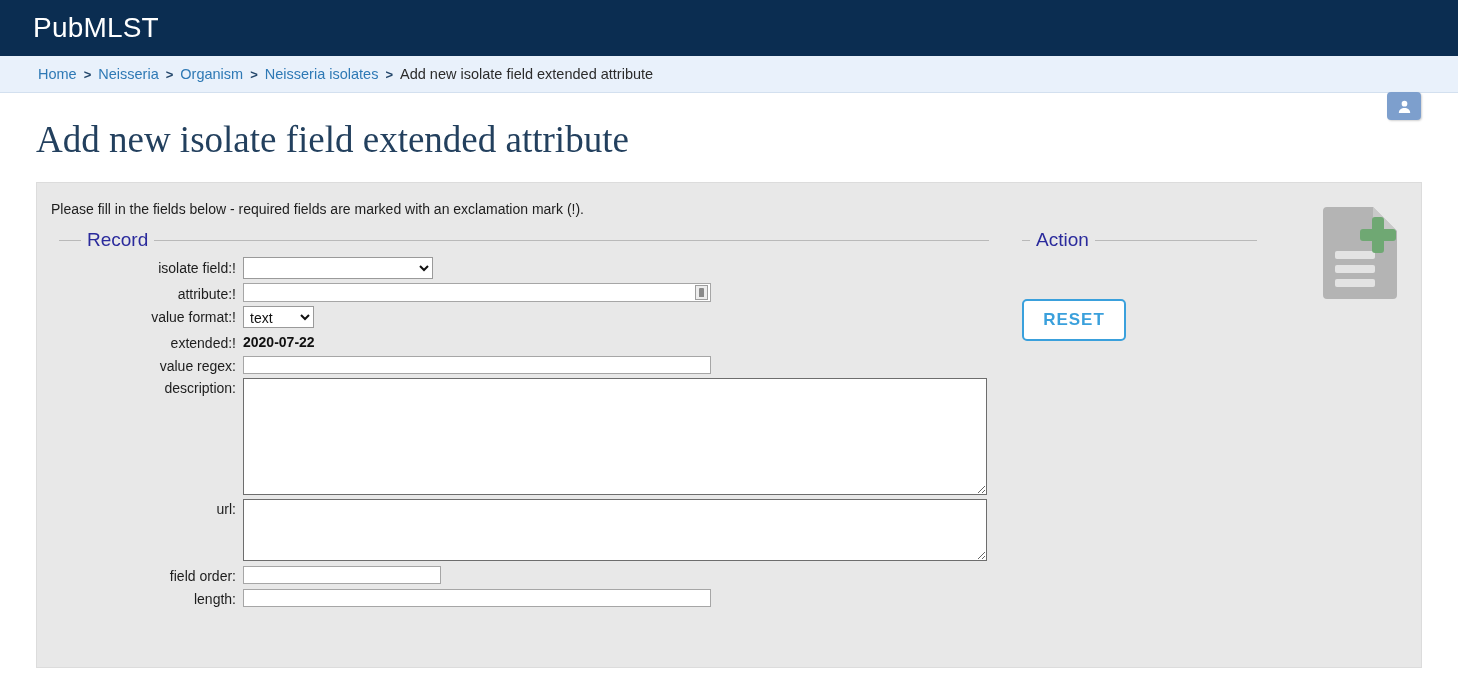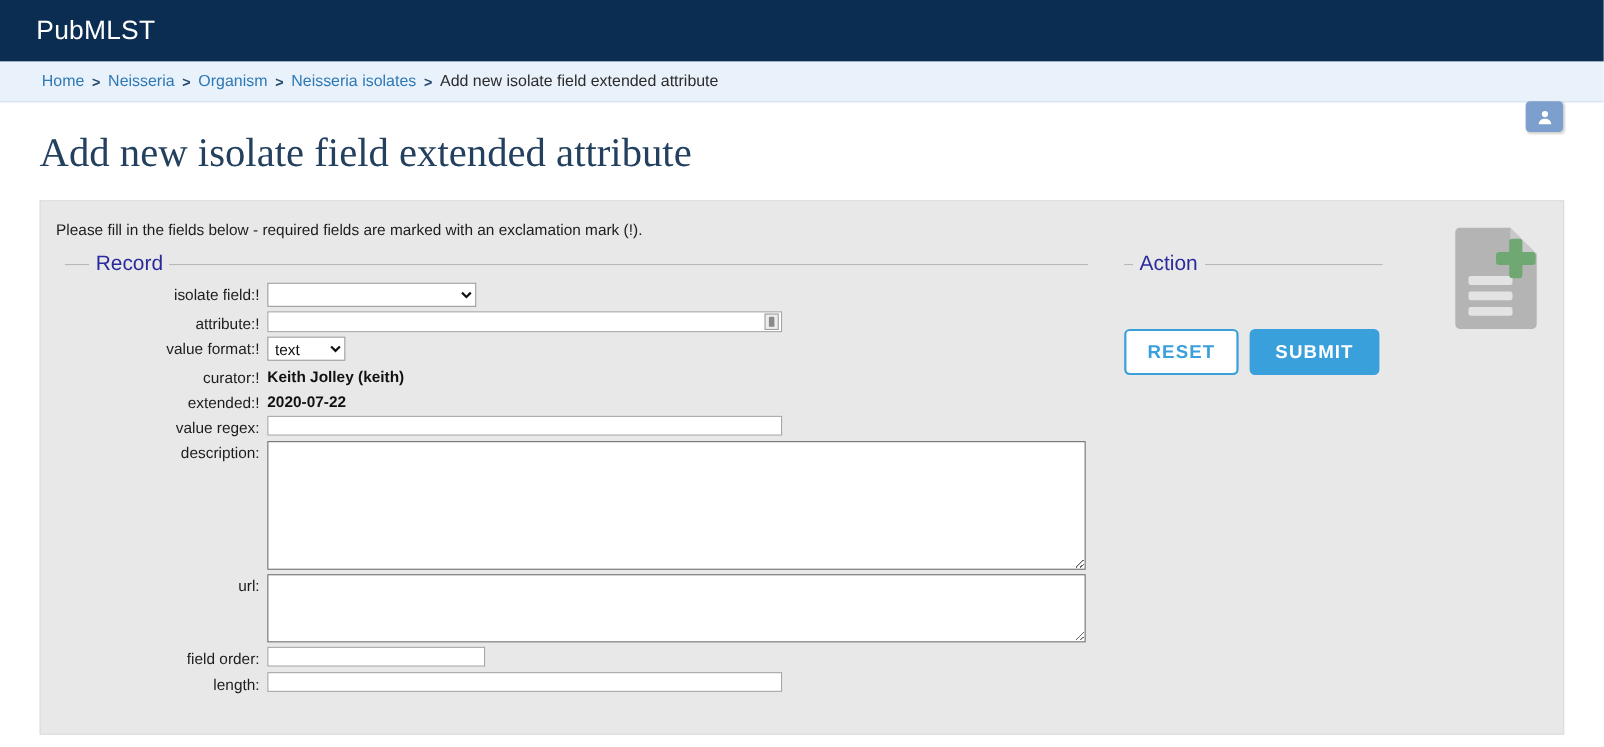--- a/index.html
+++ b/index.html
@@ -18,21 +18,21 @@
   .topbar {
     height: 56px;
     background: #0b2d51;
     display: flex;
     align-items: center;
     padding: 0 0 0 33px;
     box-sizing: border-box;
   }
   .brand {
     color: #ffffff;
-    font-size: 24px;
+    font-size: 28px;
     font-weight: 400;
     letter-spacing: 0.2px;
   }
 
   
   .breadcrumb-bar {
     height: 37px;
     background: #e9f1fb;
     border-bottom: 1px solid #d3e0ef;
     display: flex;
@@ -340,26 +340,20 @@
 
         <div class="row">
           <div class="lbl">value format:!</div>
           <div class="ctl">
             <select class="sel" id="value-format-select">
               <option>text</option>
             </select>
           </div>
         </div>
 
-        <div class="row">
-          <div class="lbl">curator:!</div>
-          <div class="ctl">
-            <div class="static-val">Keith Jolley (keith)</div>
-          </div>
-        </div>
 
         <div class="row">
           <div class="lbl">extended:!</div>
           <div class="ctl">
             <div class="static-val">2020-07-22</div>
           </div>
         </div>
 
         <div class="row">
           <div class="lbl">value regex:</div>
@@ -396,18 +390,17 @@
           </div>
         </div>
 
       </div>
     </fieldset>
 
     <fieldset class="fs" id="action-fs">
       <legend>Action</legend>
       <div class="actions">
         <div class="btn btn-reset">RESET</div>
-        <div class="btn btn-submit">SUBMIT</div>
       </div>
     </fieldset>
 
   </div>
 </div>
 
 </body></html>

